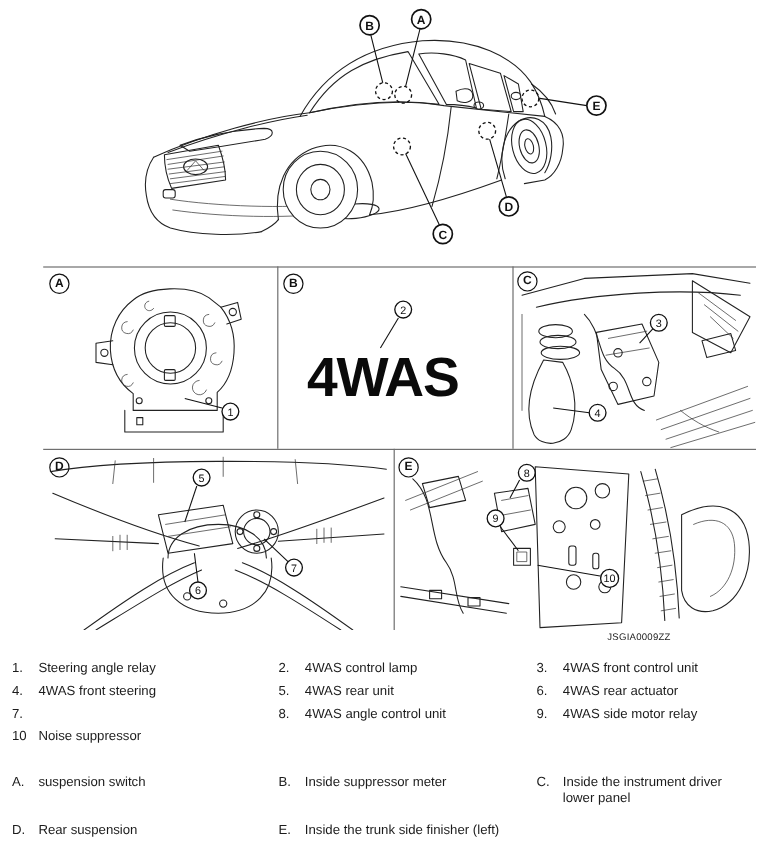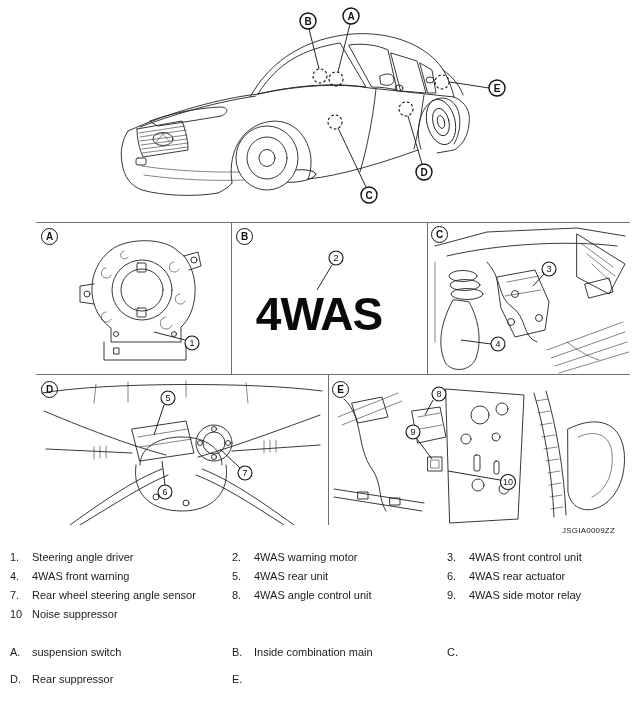--- a/index.html
+++ b/index.html
@@ -17,21 +17,21 @@
   svg .leader{fill:none;stroke:#111;stroke-width:0.9;}
   .rule{position:absolute;background:#6f6f6f;}
   .panel-label{position:absolute;width:15px;height:15px;border:1.5px solid #111;border-radius:50%;
     font:bold 10px/15px "Liberation Sans",sans-serif;text-align:center;color:#111;background:#fff;box-sizing:content-box;}
   .lamp{font:bold 46px "Liberation Sans",sans-serif;letter-spacing:-1px;fill:#0a0a0a;text-anchor:middle;}
   .legend{position:absolute;left:10px;width:620px;display:grid;grid-template-columns:222px 215px 1fr;column-gap:0;font-size:11px;line-height:13px;color:#1c1c1c;}
   .legend-num{top:551px;row-gap:6px;}
   .legend-let{top:646px;row-gap:14px;align-items:start;}
   .legend .item{display:flex;}
   .legend .num{width:22px;flex:0 0 22px;}
-  .figcode{position:absolute;left:450px;top:526px;width:165px;text-align:right;font-size:8px;letter-spacing:.2px;color:#222;}
+  .figcode{position:absolute;left:450px;top:526px;width:165px;text-align:center;font-size:8px;letter-spacing:.2px;color:#222;}
 </style>
 </head>
 <body>
 
 <svg class="abs" style="left:0;top:0" width="638" height="218" viewBox="0 0 638 218">
 
   <g>
     <path class="ln" d="M250,97 C272,58 308,38 352,34 C396,31 428,48 442,68 C448,77 452,88 454,97"></path>
     <path class="ln" d="M258,94 C278,62 304,49 340,43 L366,87 C330,82 292,86 258,94 Z"></path>
     <path class="ln" d="M349,45 C362,43 378,45 388,50 L397,90 C389,88 380,87 372,87 Z"></path>
@@ -275,45 +275,44 @@
     <circle class="num-c" cx="180" cy="105" r="7.5"></circle>
     <text class="num-t" x="180" y="108.4">10</text>
   </g>
 </svg>
 
 <div class="figcode">JSGIA0009ZZ</div>
 
 <div class="legend legend-num">
   <div class="item">
       <span class="num">1.</span>
-      <span class="txt">Steering angle driver</span>
+      <span class="txt">Steering angle relay</span>
     </div>
   <div class="item">
       <span class="num">2.</span>
-      <span class="txt">4WAS warning motor</span>
+      <span class="txt">4WAS control lamp</span>
     </div>
   <div class="item">
       <span class="num">3.</span>
       <span class="txt">4WAS front control unit</span>
     </div>
   <div class="item">
       <span class="num">4.</span>
-      <span class="txt">4WAS front warning</span>
+      <span class="txt">4WAS front steering</span>
     </div>
   <div class="item">
       <span class="num">5.</span>
       <span class="txt">4WAS rear unit</span>
     </div>
   <div class="item">
       <span class="num">6.</span>
       <span class="txt">4WAS rear actuator</span>
     </div>
   <div class="item">
       <span class="num">7.</span>
-      <span class="txt">Rear wheel steering angle sensor</span>
     </div>
   <div class="item">
       <span class="num">8.</span>
       <span class="txt">4WAS angle control unit</span>
     </div>
   <div class="item">
       <span class="num">9.</span>
       <span class="txt">4WAS side motor relay</span>
     </div>
   <div class="item">
@@ -322,25 +321,27 @@
     </div>
 </div>
 
 <div class="legend legend-let">
   <div class="item">
       <span class="num">A.</span>
       <span class="txt">suspension switch</span>
     </div>
   <div class="item">
       <span class="num">B.</span>
-      <span class="txt">Inside combination main</span>
+      <span class="txt">Inside suppressor meter</span>
     </div>
   <div class="item">
       <span class="num">C.</span>
+      <span class="txt">Inside the instrument driver lower panel</span>
     </div>
   <div class="item">
       <span class="num">D.</span>
-      <span class="txt">Rear suppressor</span>
+      <span class="txt">Rear suspension</span>
     </div>
   <div class="item">
       <span class="num">E.</span>
+      <span class="txt">Inside the trunk side finisher (left)</span>
     </div>
 </div>
 
 </body></html>

